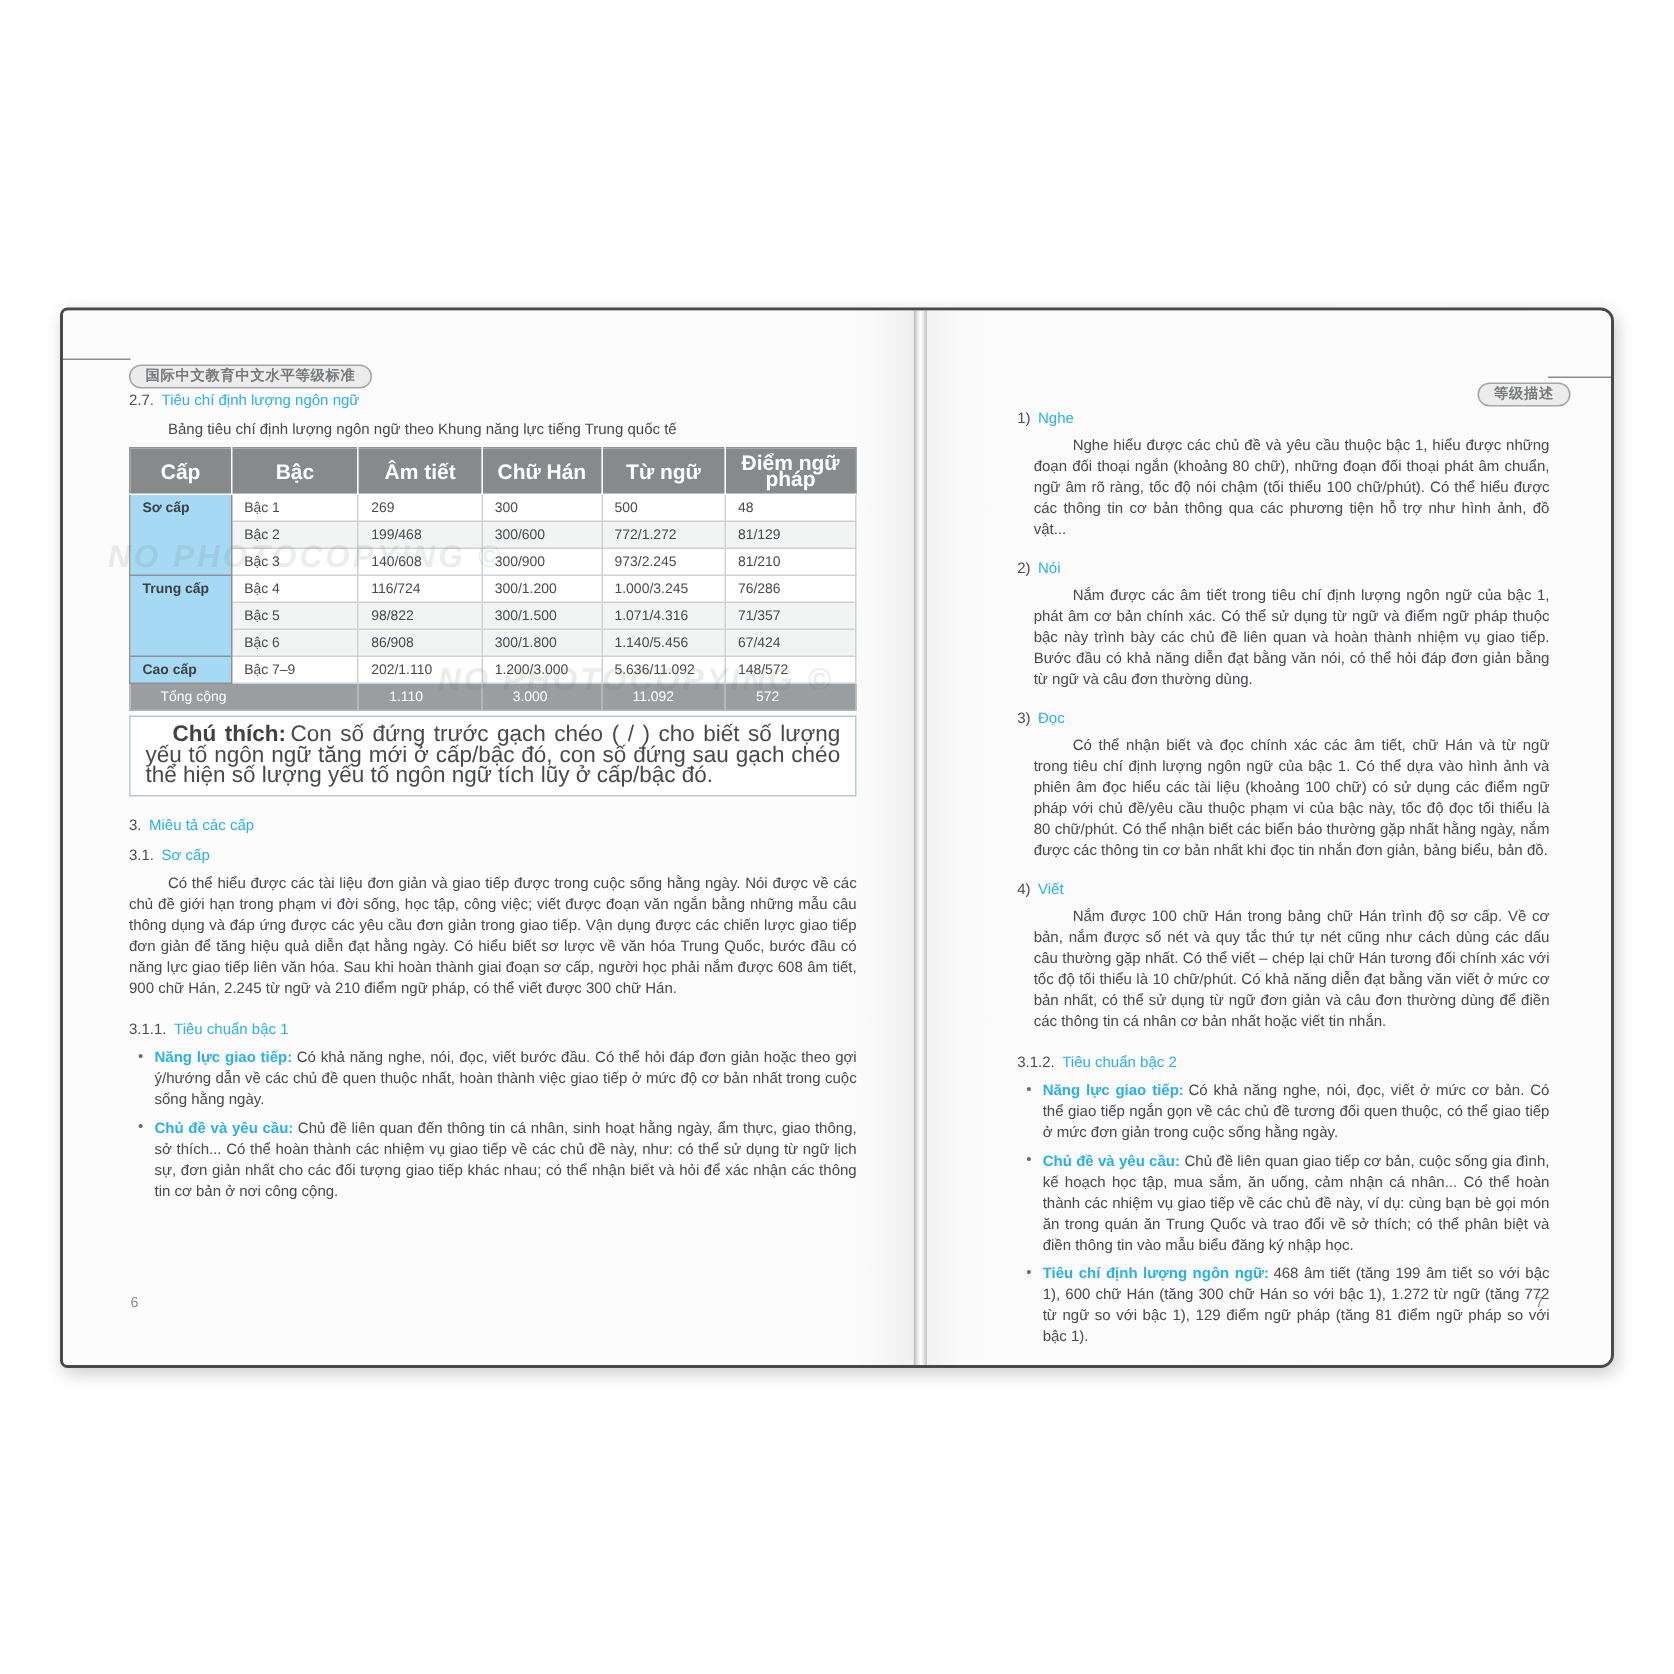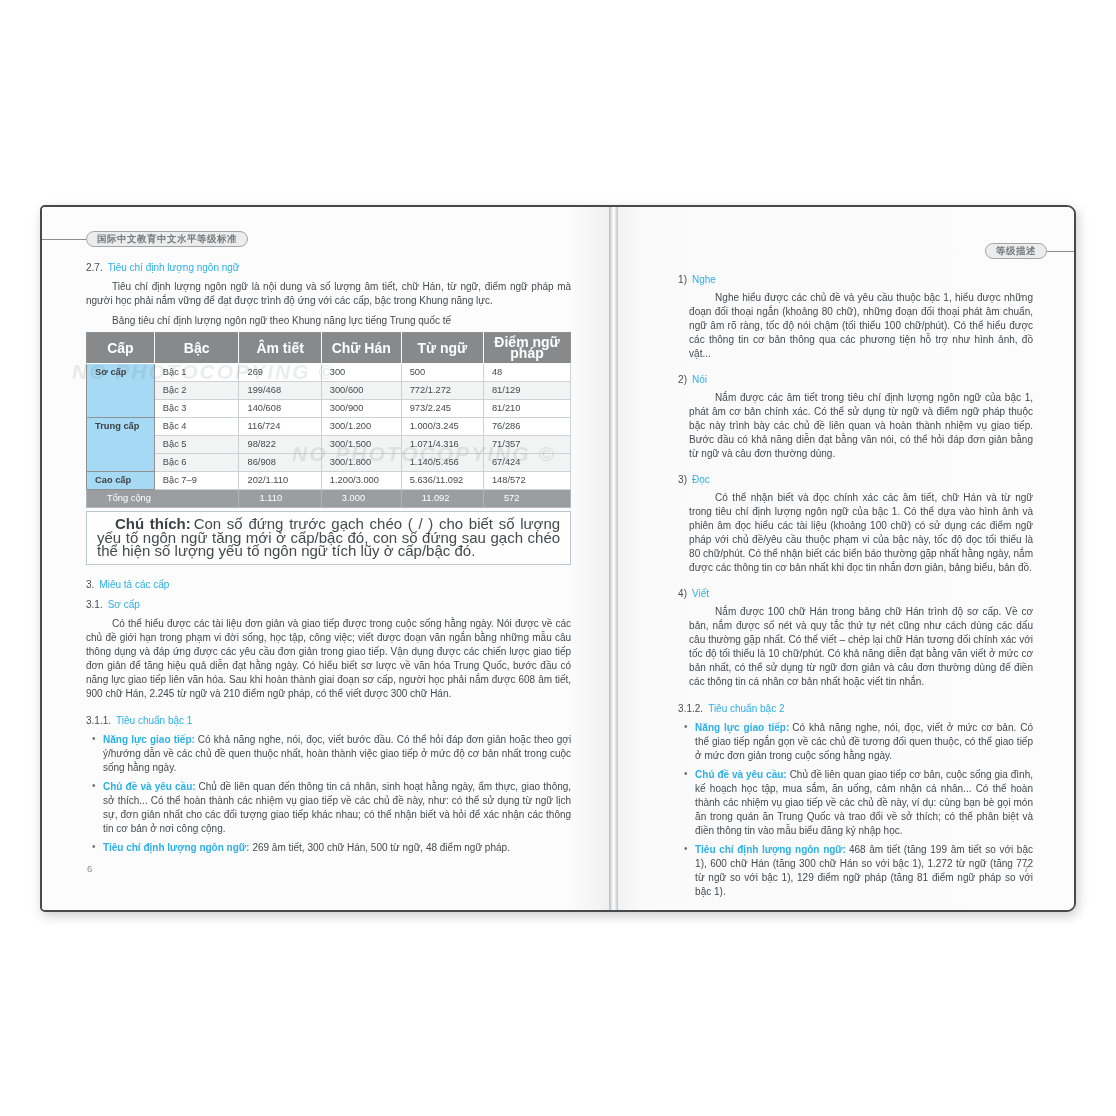--- a/index.html
+++ b/index.html
@@ -19,21 +19,21 @@
     position:relative; flex:1 1 auto; box-sizing:border-box; overflow:hidden;
     color:#47494c; font-size:10px; line-height:14px;
   }
   .page.left  { padding:24px 38px 0 44px; background:linear-gradient(90deg,#fcfcfc 0%,#fcfcfc 93%,#f0f0f0 100%); }
   .page.right { padding:36px 41px 0 60px; background:linear-gradient(90deg,#f2f2f2 0%,#fafafa 5%,#fcfcfc 100%); }
   .spine { flex:0 0 9px; background:linear-gradient(90deg,#b7b8b9 0%,#ededed 35%,#ffffff 55%,#d6d7d8 85%,#c3c4c5 100%); }
 
   
   .tab-row { position:relative; height:17px; margin-bottom:13px; }
   .tab {
-    display:inline-block; position:absolute; top:0;
+    display:inline-block; position:absolute; top:12px;
     background:#ececec; border:1px solid #a3a5a7; border-radius:9px;
     color:#77797b; font-size:9.5px; font-weight:bold; line-height:14px;
     padding:0 10px; letter-spacing:0.5px; white-space:nowrap;
   }
   .page.left  .tab { left:0; }
   .page.right .tab { right:-14px; }
   .tab-line { position:absolute; top:8px; height:1px; background:#8a8c8e; }
   .page.left  .tab-line { left:-44px; width:45px; }
   .page.right .tab-line { right:-41px; width:42px; }
 
@@ -91,21 +91,20 @@
 
     <div class="page left">
       <div class="tab-row">
         <span class="tab-line"></span>
         <span class="tab">国际中文教育中文水平等级标准</span>
       </div>
 
       <div class="h">
         <span class="num">2.7.</span><span class="t">Tiêu chí định lượng ngôn ngữ</span>
       </div>
-      <p class="para">Tiêu chí định lượng ngôn ngữ là nội dung và số lượng âm tiết, chữ Hán, từ ngữ, điểm ngữ pháp mà người học phải nắm vững để đạt được trình độ ứng với các cấp, bậc trong Khung năng lực.</p>
       <p class="caption">Bảng tiêu chí định lượng ngôn ngữ theo Khung năng lực tiếng Trung quốc tế</p>
 
       <table class="qtable">
         <thead>
           <tr>
             <th style="width:14%">Cấp</th>
             <th style="width:17.5%">Bậc</th>
             <th style="width:17%">Âm tiết</th>
             <th style="width:16.5%">Chữ Hán</th>
             <th style="width:17%">Từ ngữ</th>
@@ -190,23 +189,20 @@
       <div class="h">
         <span class="num">3.1.1.</span><span class="t">Tiêu chuẩn bậc 1</span>
       </div>
       <div class="bullets">
         <div class="bullet">
           <span class="blabel">Năng lực giao tiếp:</span><span>Có khả năng nghe, nói, đọc, viết bước đầu. Có thể hỏi đáp đơn giản hoặc theo gợi ý/hướng dẫn về các chủ đề quen thuộc nhất, hoàn thành việc giao tiếp ở mức độ cơ bản nhất trong cuộc sống hằng ngày.</span>
         </div>
         <div class="bullet">
           <span class="blabel">Chủ đề và yêu cầu:</span><span>Chủ đề liên quan đến thông tin cá nhân, sinh hoạt hằng ngày, ẩm thực, giao thông, sở thích... Có thể hoàn thành các nhiệm vụ giao tiếp về các chủ đề này, như: có thể sử dụng từ ngữ lịch sự, đơn giản nhất cho các đối tượng giao tiếp khác nhau; có thể nhận biết và hỏi để xác nhận các thông tin cơ bản ở nơi công cộng.</span>
         </div>
-        <div class="bullet">
-          <span class="blabel">Tiêu chí định lượng ngôn ngữ:</span><span>269 âm tiết, 300 chữ Hán, 500 từ ngữ, 48 điểm ngữ pháp.</span>
-        </div>
       </div>
 
       <span class="wm" style="left:30px; top:158px;">NO PHOTOCOPYING ©</span>
       <span class="wm" style="left:250px; top:240px;">NO PHOTOCOPYING ©</span>
 
       <div class="pagenum">6</div>
     </div>
 
     <div class="spine"></div>
 

